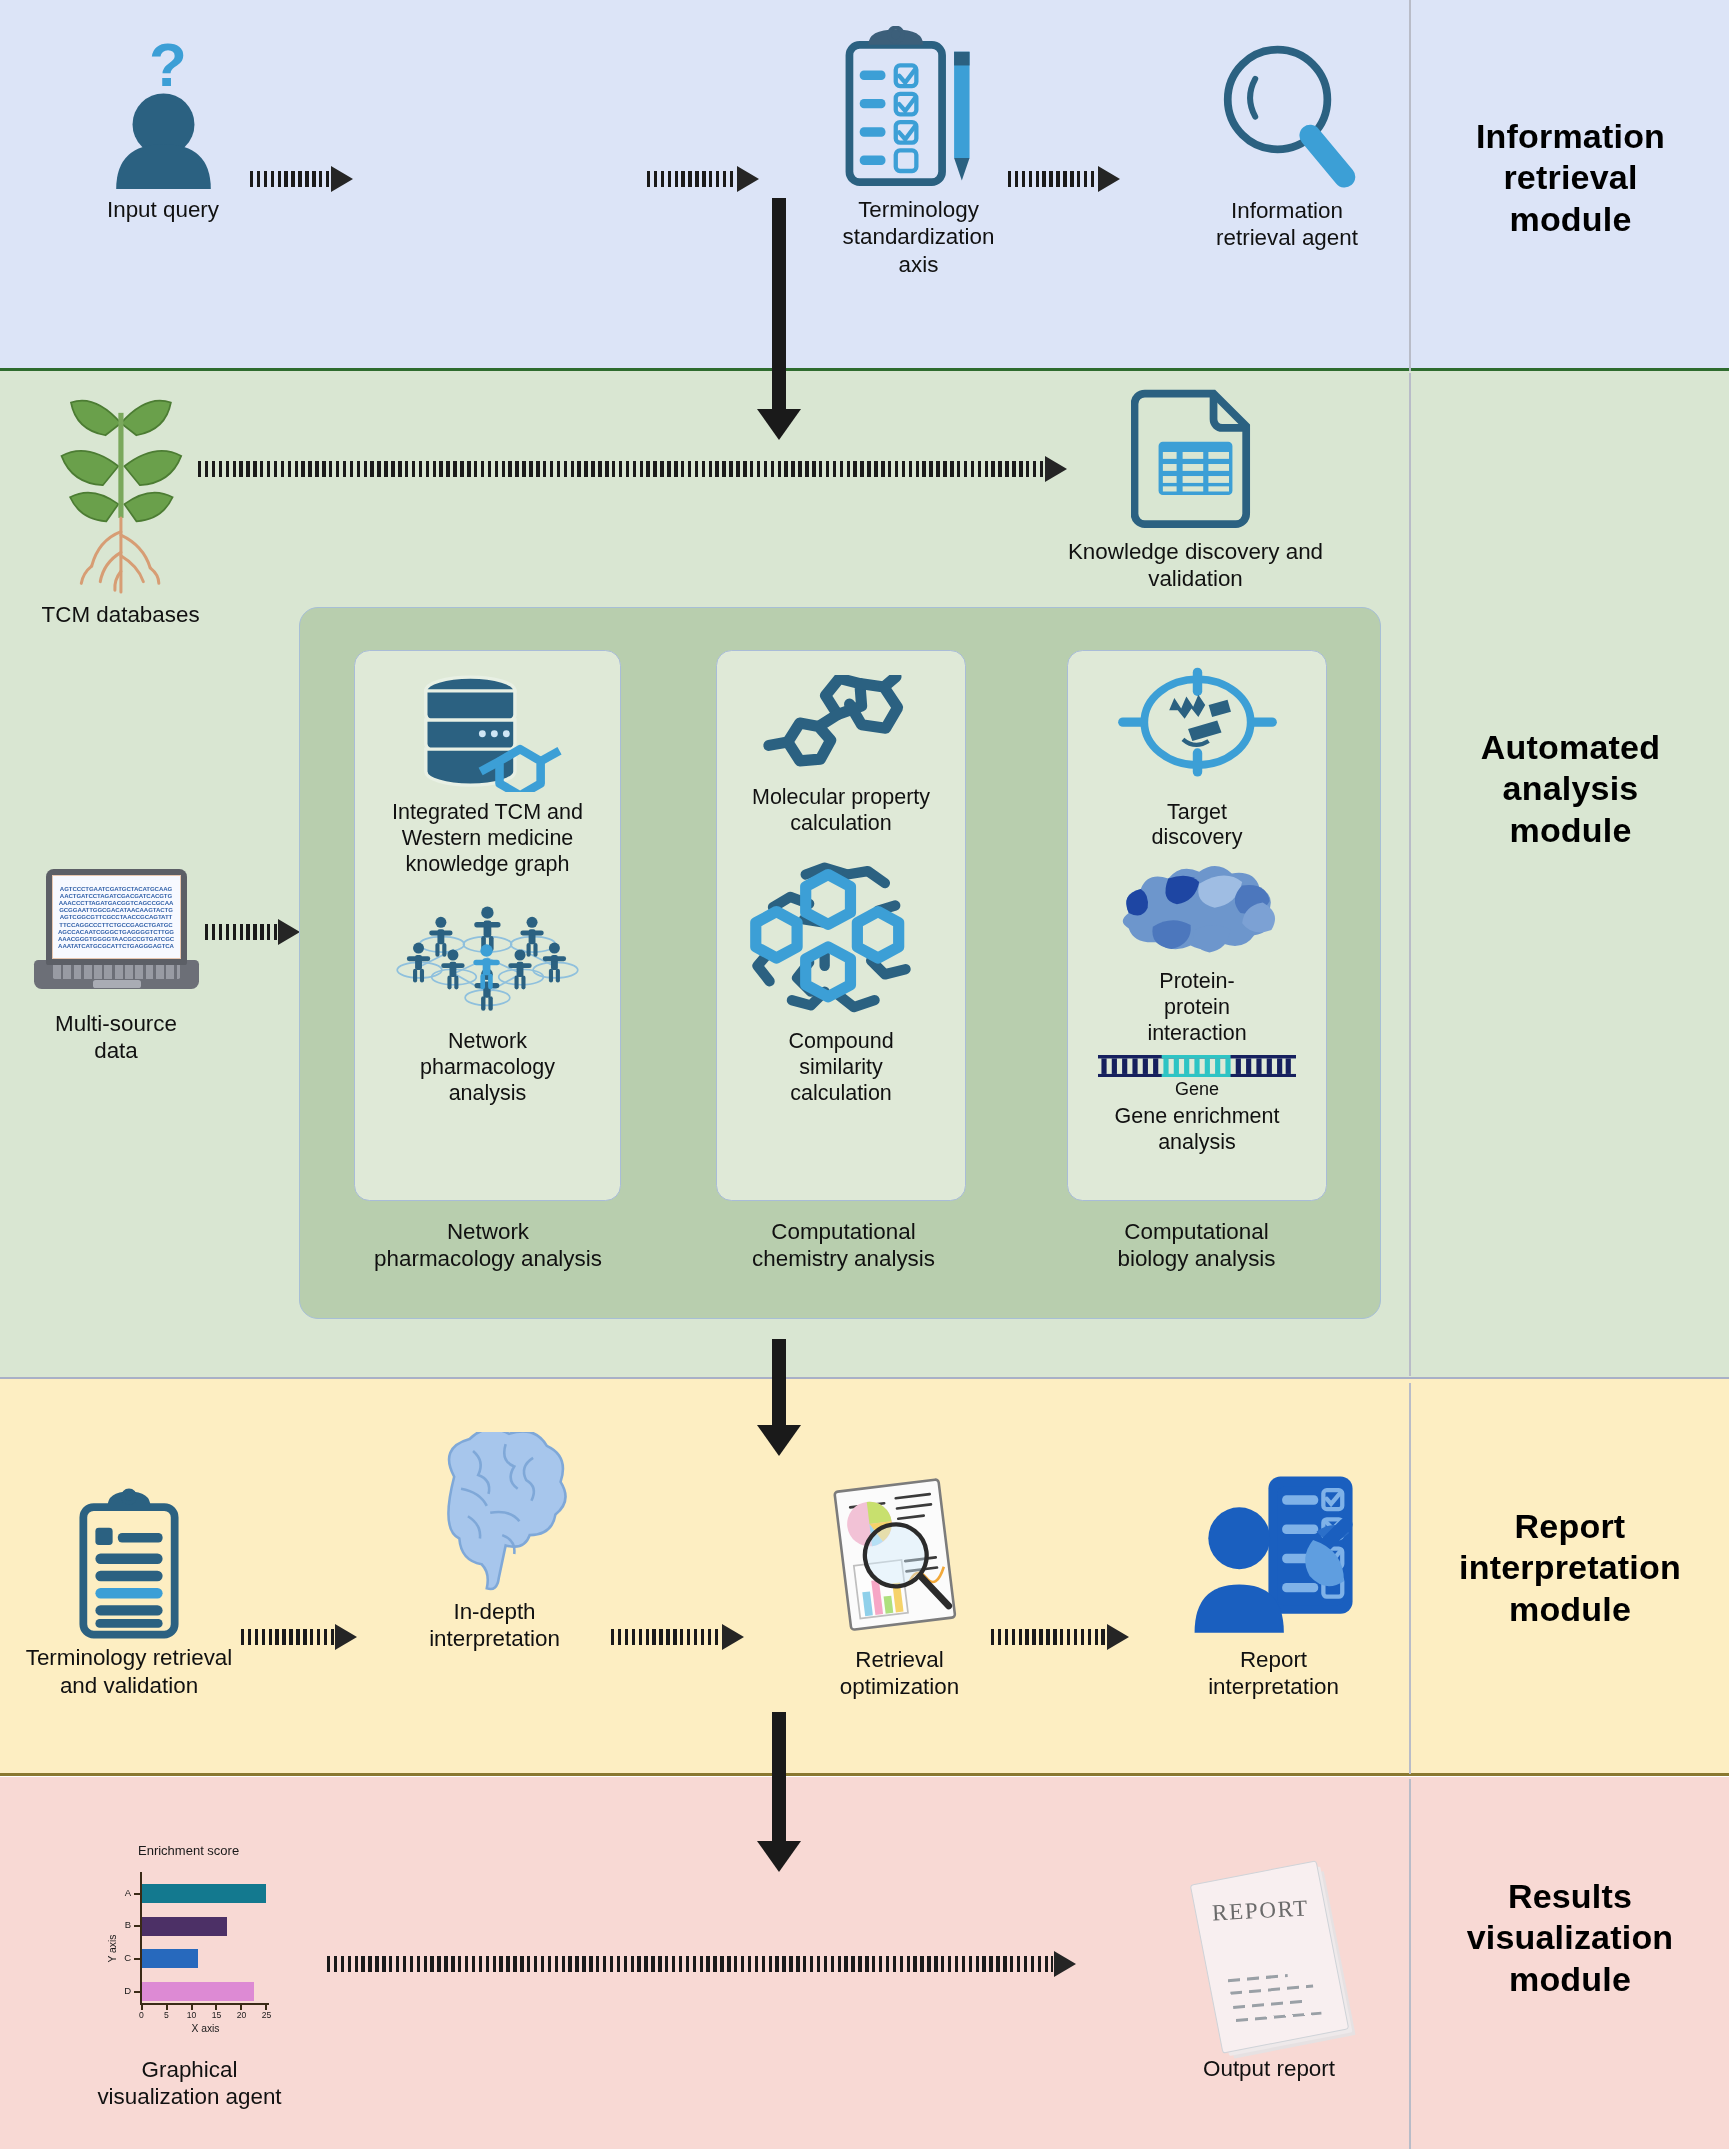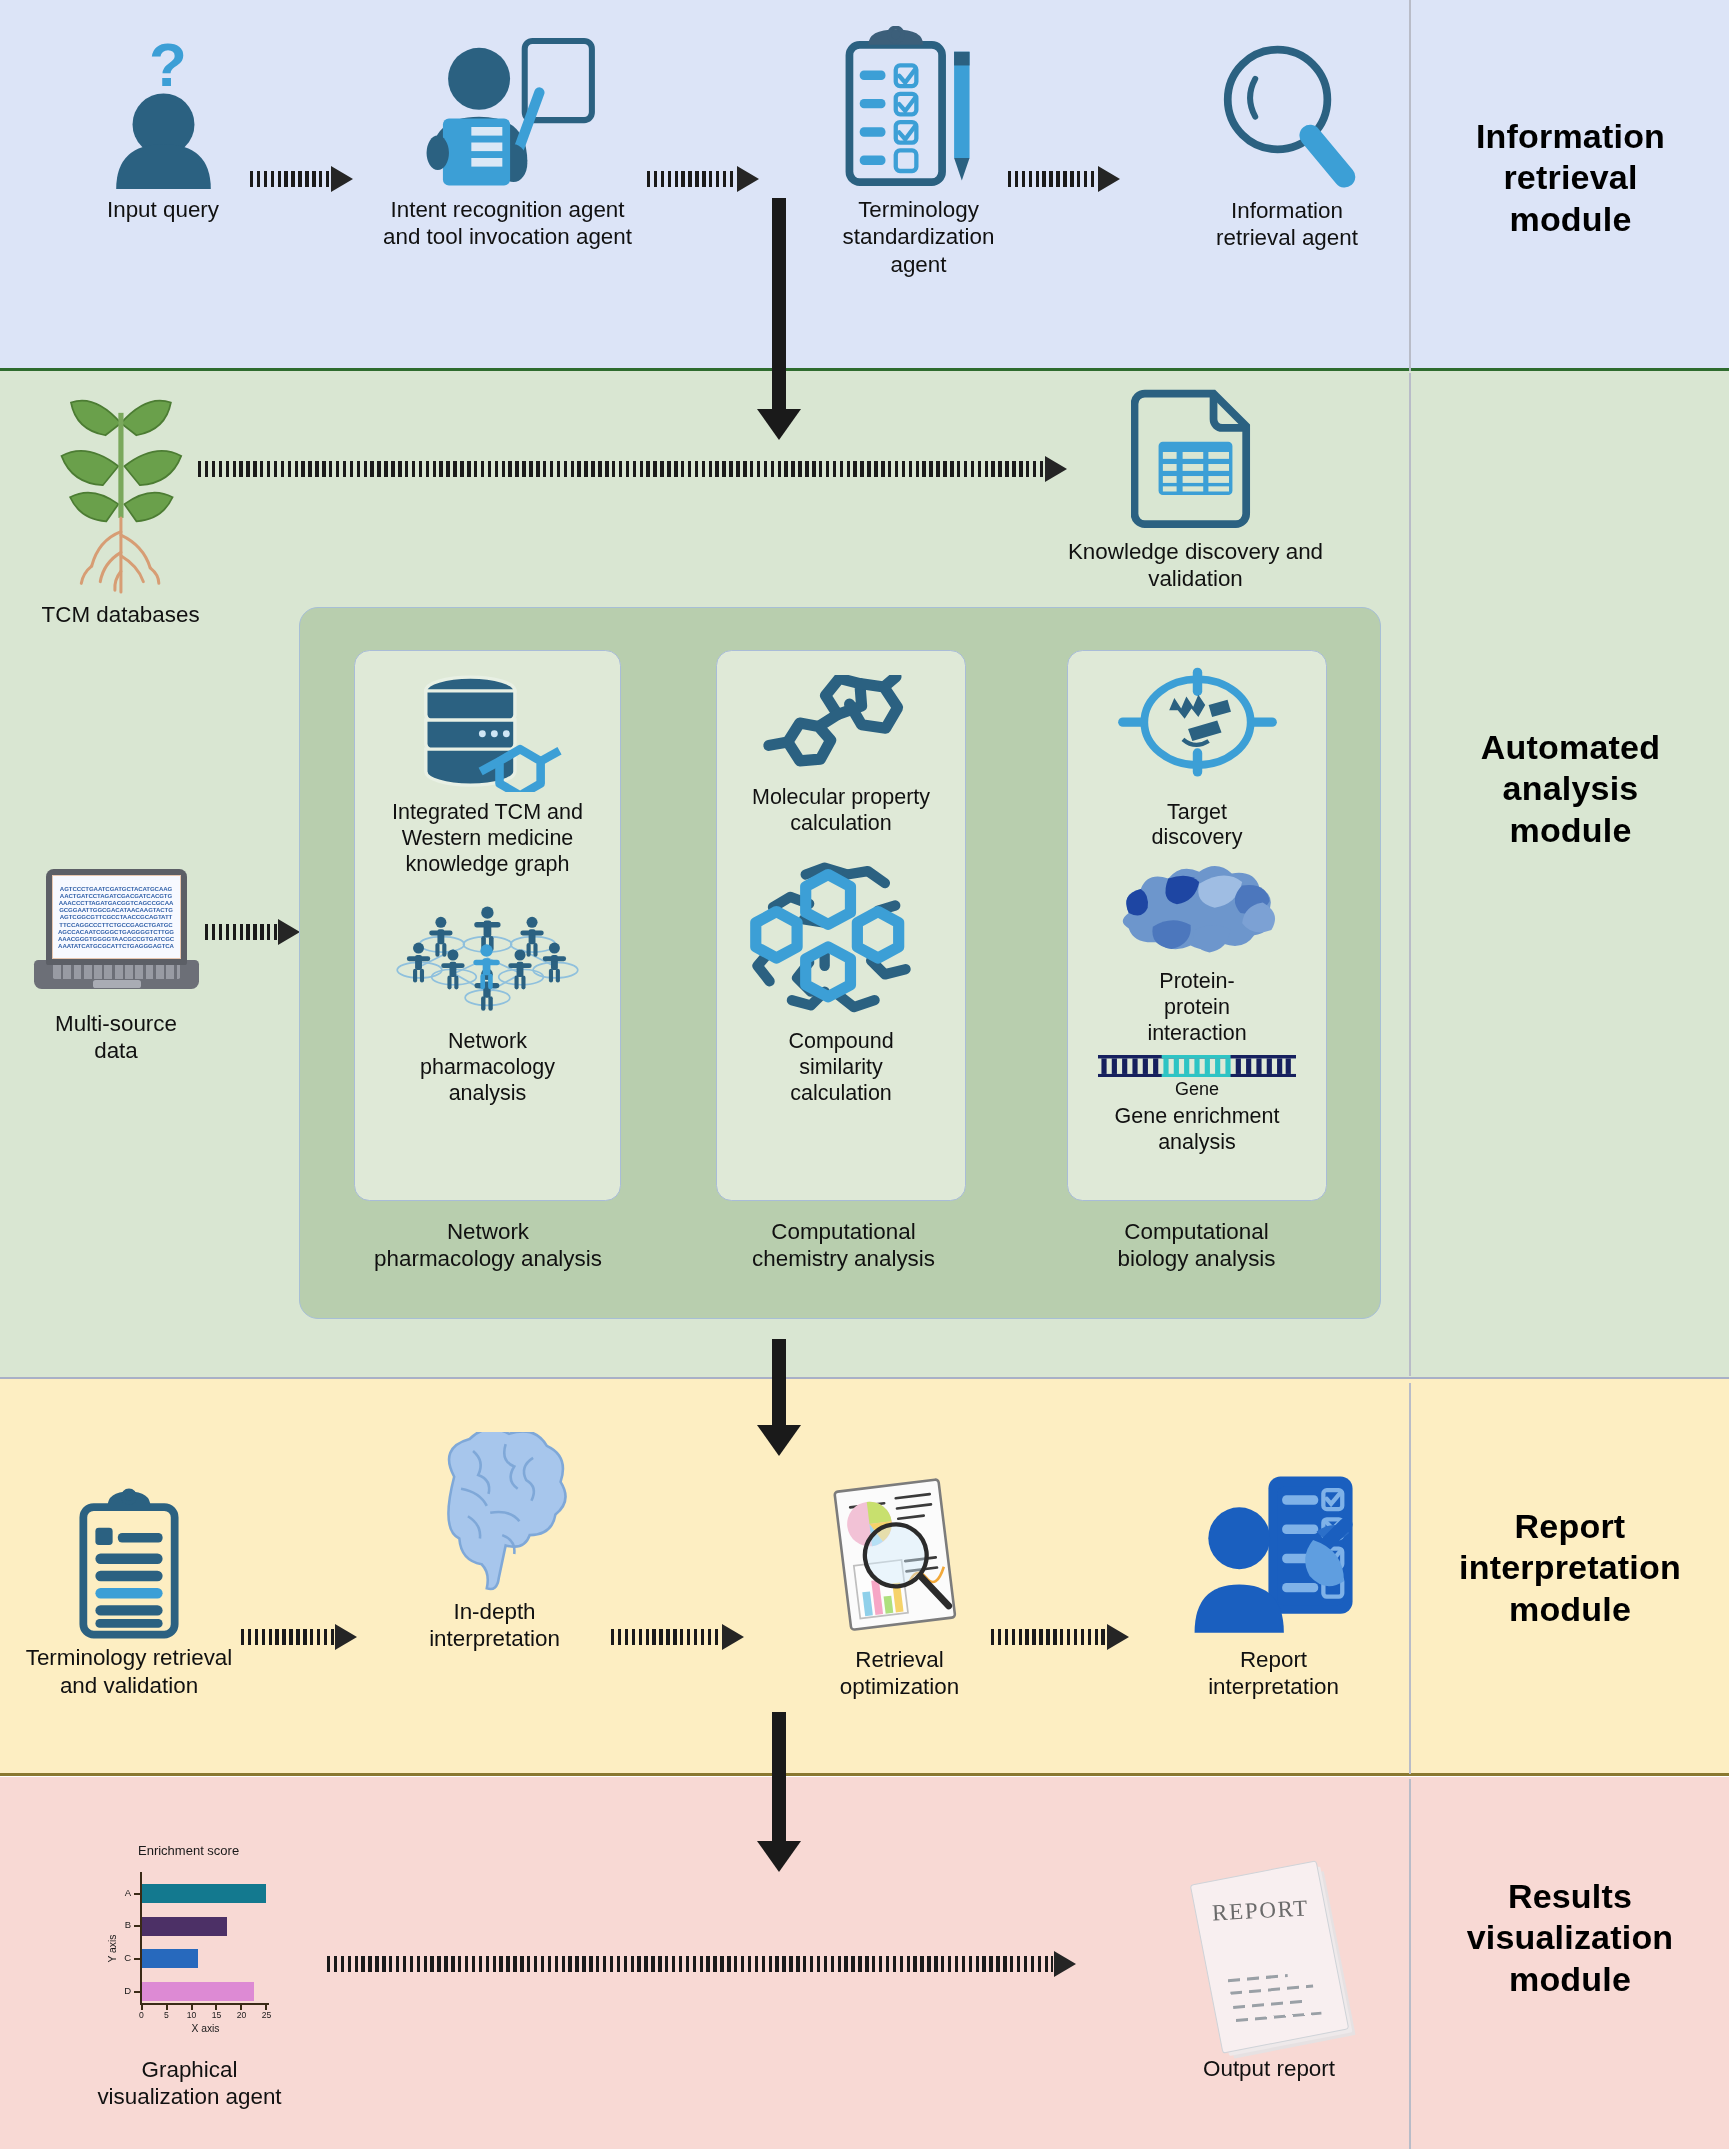--- a/index.html
+++ b/index.html
@@ -159,38 +159,20 @@
       </svg>
     </div>
     <div class="caption">Input query</div>
   </div>
 
   <div class="harrow" style="left:250px;top:168px;width:103px;">
     <div class="shaft"></div>
       <div class="head"></div>
   </div>
 
-  <div class="node" style="left:370px;top:34px;width:275px;">
-    <div class="icon-wrap" style="height:155px;">
-      <svg width="181" height="155" viewBox="0 0 210 180">
-        <rect x="125" y="8" width="78" height="92" rx="9" fill="none" stroke="#2b6181" stroke-width="7"></rect>
-        <circle cx="72" cy="52" r="36" fill="#2b6181"></circle>
-        <path d="M16 148 q0-52 56-52 t56 52 z" fill="#2b6181"></path>
-        <path d="M142 68 L112 150" stroke="#3c9fd6" stroke-width="12" stroke-linecap="round"></path>
-        <ellipse cx="112" cy="150" rx="16" ry="22" fill="#2b6181"></ellipse>
-        <rect x="30" y="98" width="78" height="78" rx="7" fill="#3c9fd6"></rect>
-        <rect x="63" y="108" width="36" height="10" fill="#dbe8f6"></rect>
-        <rect x="63" y="126" width="36" height="10" fill="#dbe8f6"></rect>
-        <rect x="63" y="144" width="36" height="10" fill="#dbe8f6"></rect>
-        <ellipse cx="24" cy="138" rx="13" ry="20" fill="#2b6181"></ellipse>
-      </svg>
-    </div>
-    <div class="caption">Intent recognition agent
-and tool invocation agent</div>
-  </div>
 
   <div class="harrow" style="left:647px;top:168px;width:112px;">
     <div class="shaft"></div>
       <div class="head"></div>
   </div>
 
   <div class="node" style="left:798px;top:26px;width:241px;">
     <div class="icon-wrap" style="height:163px;">
       <svg width="159" height="163" viewBox="0 0 185 190">
         <rect x="12" y="22" width="108" height="160" rx="12" fill="none" stroke="#2b6181" stroke-width="9"></rect>
@@ -211,21 +193,21 @@
             <path d="M70 91 l7 8 l12 -16"></path>
             <path d="M70 124 l7 8 l12 -16"></path>
         </g>
         <rect x="134" y="30" width="18" height="124" fill="#3c9fd6"></rect>
         <rect x="134" y="30" width="18" height="16" fill="#2b6181"></rect>
         <path d="M134 154 l9 26 l9 -26 z" fill="#2b6181"></path>
       </svg>
     </div>
     <div class="caption">Terminology
 standardization
-agent</div>
+axis</div>
   </div>
 
   <div class="harrow" style="left:1008px;top:168px;width:112px;">
     <div class="shaft"></div>
       <div class="head"></div>
   </div>
 
   <div class="node" style="left:1162px;top:39px;width:250px;">
     <div class="icon-wrap" style="height:151px;">
       <svg width="146" height="151" viewBox="0 0 170 175">

